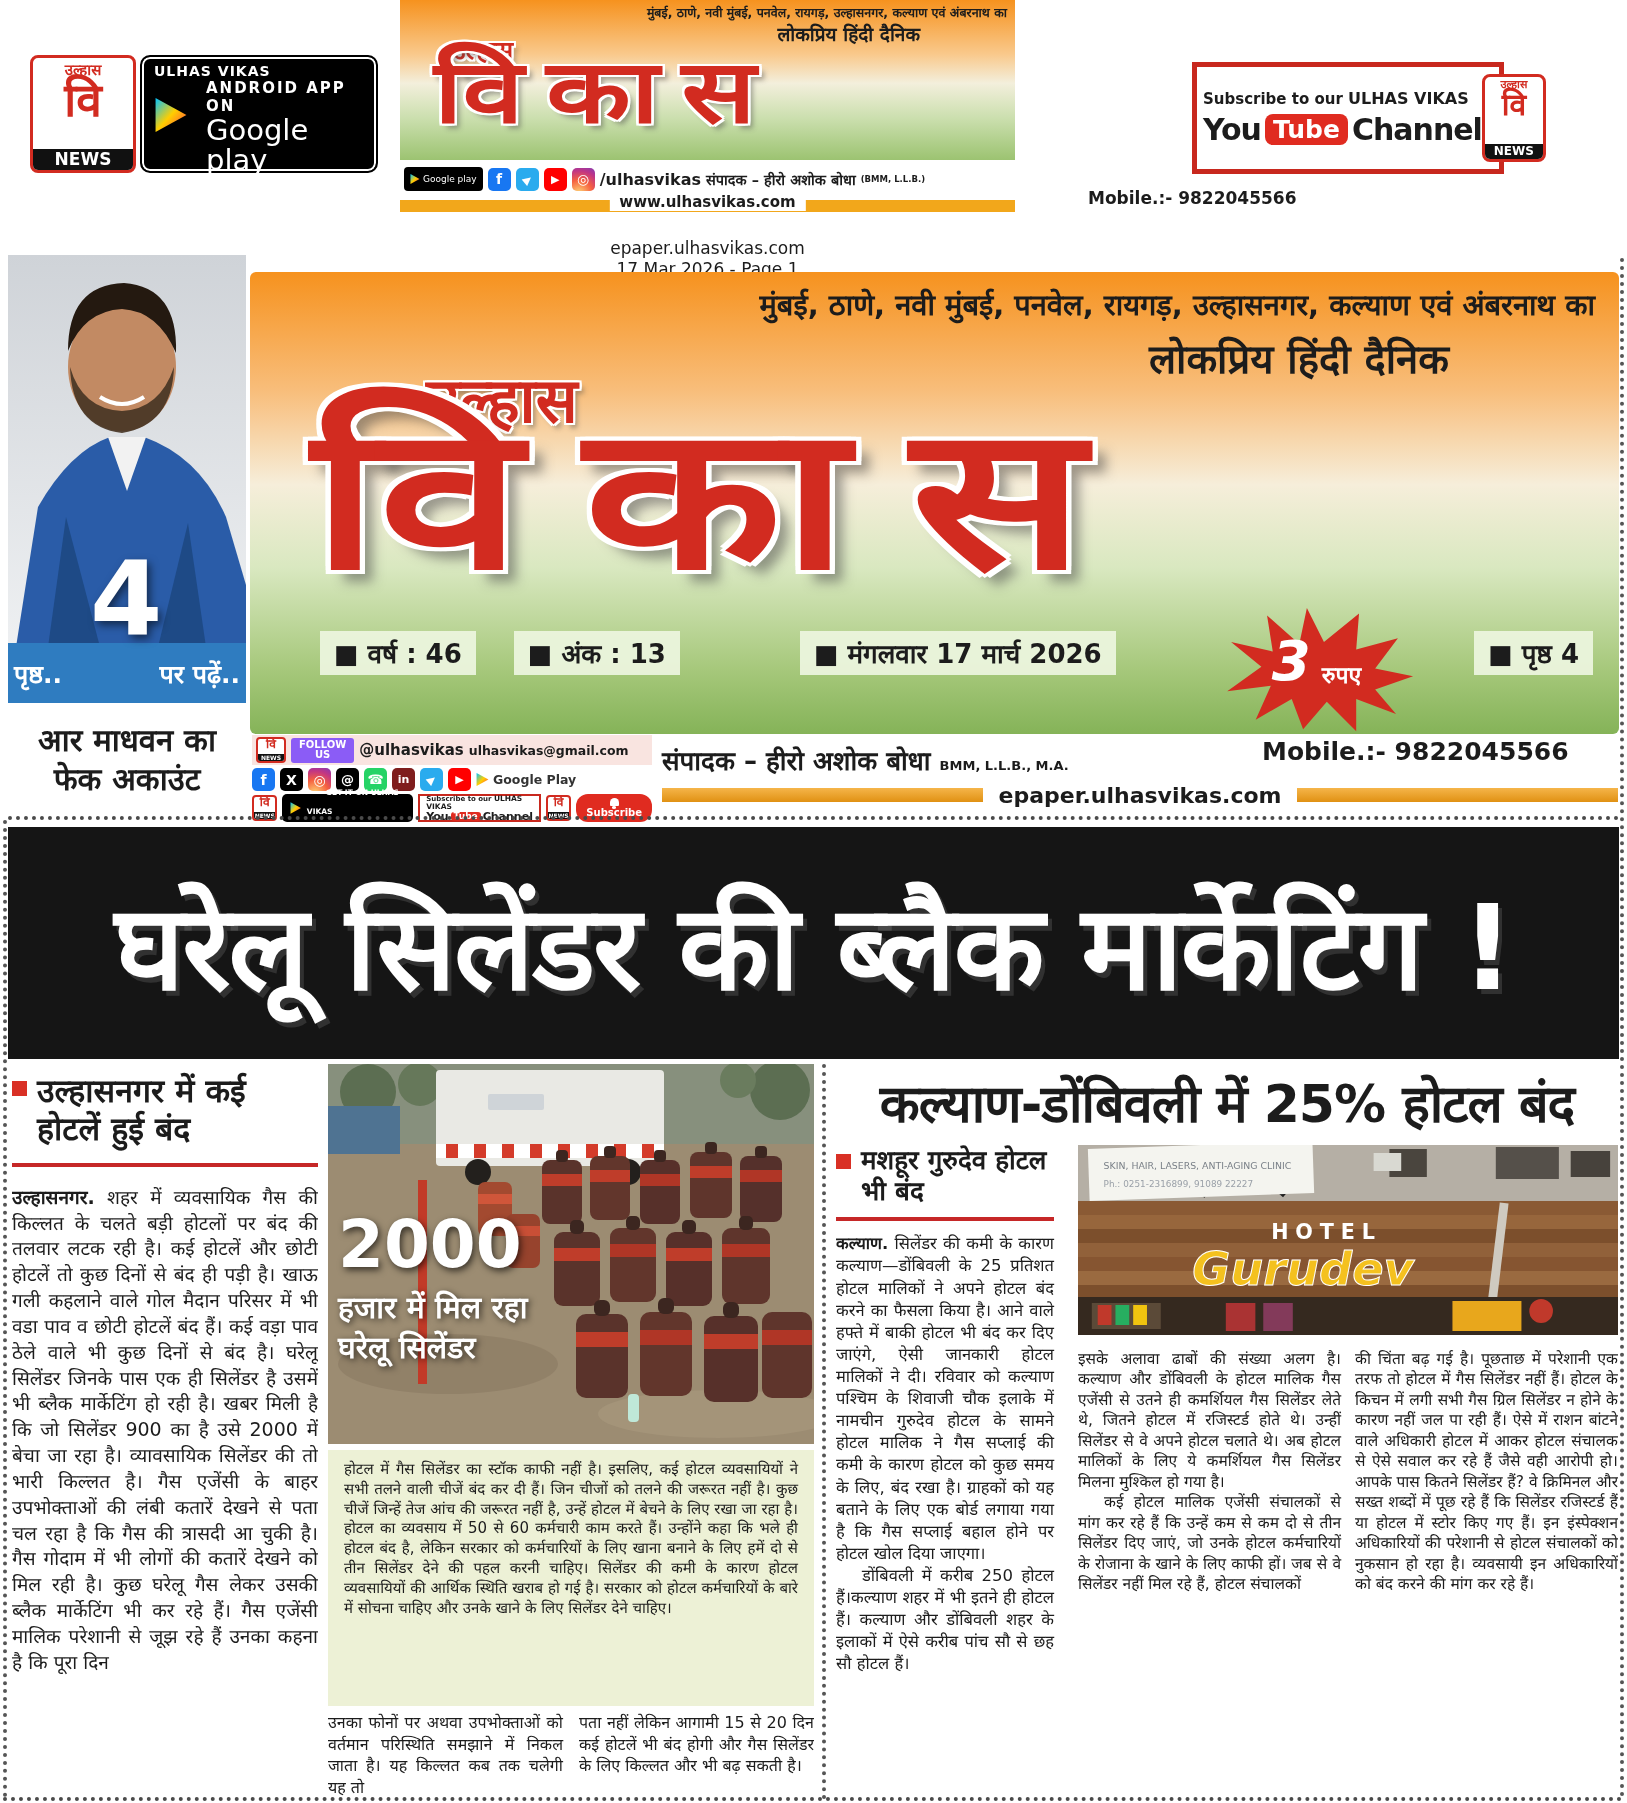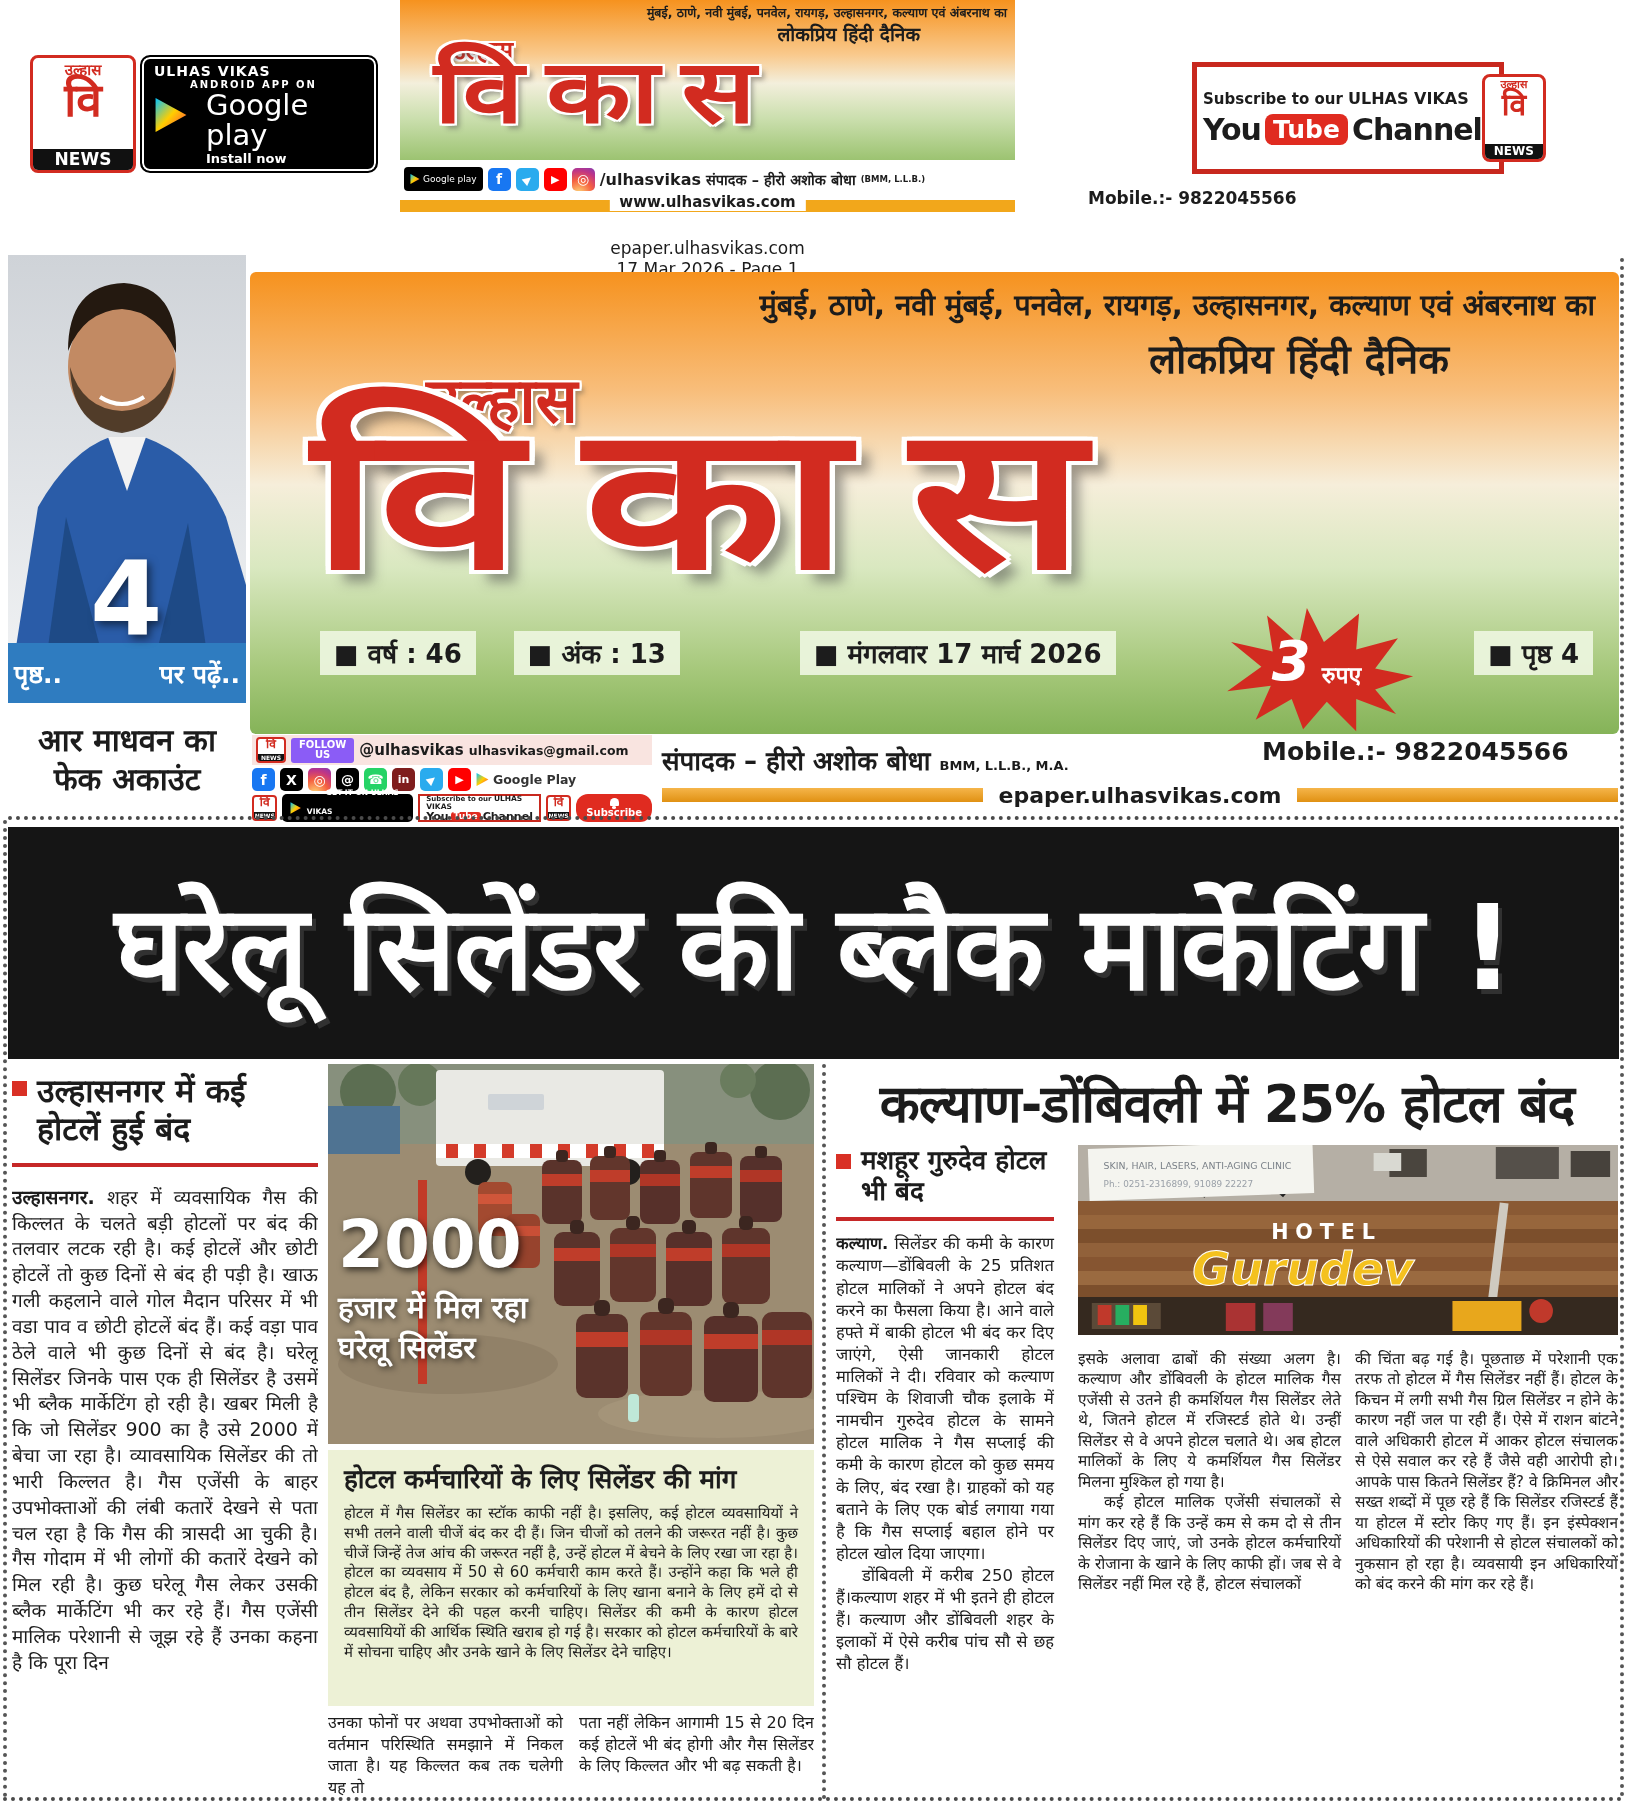--- a/index.html
+++ b/index.html
@@ -24,21 +24,21 @@
 
   
   .tl-badge{left:30px;top:55px;width:348px;height:118px;display:flex;gap:4px;}
   .vi-badge.lg{width:106px;height:118px;padding-top:4px;}
   .vi-badge.lg .vb-top{font-size:15px;}
   .vi-badge.lg .vb-vi{font-size:46px;}
   .vi-badge.lg .vb-news{font-size:17px;}
   .gp-black{flex:1;background:#000;border-radius:10px;border:2px solid #000;box-shadow:inset 0 0 0 2px #fff;
             color:#fff;padding:6px 10px 4px 12px;position:relative;}
   .gp-black .l1{font-weight:bold;font-size:14px;letter-spacing:1px;}
-  .gp-black .l2{font-size:10px;letter-spacing:2px;font-weight:bold;margin-left:36px;}
+  .gp-black .l2{font-size:15px;letter-spacing:2px;font-weight:bold;margin-left:52px;}
   .gp-black .l3{font-size:29px;margin-left:52px;line-height:1.05;}
   .gp-black .l4{font-weight:bold;font-size:13px;margin-left:52px;}
   .gp-black svg{position:absolute;left:12px;top:38px;}
 
   .mini-mast{left:400px;top:0;width:615px;height:234px;}
   .mini-grad{height:160px;background:linear-gradient(180deg,#F6921E 0%,#F9C98C 34%,#F3EFDC 52%,#CBDFAE 74%,#9CC371 100%);
              position:relative;overflow:hidden;}
   .mini-region{font-size:12.5px;font-weight:bold;text-align:right;padding:5px 8px 0 120px;line-height:1.3;}
   .mini-tag{font-size:19px;font-weight:bold;text-align:right;padding-right:95px;}
   .mini-ulhas{position:absolute;left:52px;top:32px;font-size:25px;font-weight:bold;color:#D22B20;}
@@ -469,21 +469,20 @@
           <rect x="434" y="266" width="50" height="15" fill="#b03626"></rect>
       </g>
       <rect x="300" y="330" width="11" height="28" rx="4" fill="#bfe8d8"></rect>
     </svg>
     <div class="cy-big">2000</div>
     <div class="cy-cap1">हजार में मिल रहा</div>
     <div class="cy-cap2">घरेलू सिलेंडर</div>
   </div>
 
   <div class="abs green-box">
-    <h3>होटल कर्मचारियों के लिए सिलेंडर की मांग</h3>
     <div class="gb-body just">होटल में गैस सिलेंडर का स्टॉक काफी नहीं है। इसलिए, कई होटल व्यवसायियों ने सभी तलने वाली चीजें बंद कर दी हैं। जिन चीजों को तलने की जरूरत नहीं है। कुछ चीजें जिन्हें तेज आंच की जरूरत नहीं है, उन्हें होटल में बेचने के लिए रखा जा रहा है। होटल का व्यवसाय में 50 से 60 कर्मचारी काम करते हैं। उन्होंने कहा कि भले ही होटल बंद है, लेकिन सरकार को कर्मचारियों के लिए खाना बनाने के लिए हमें दो से तीन सिलेंडर देने की पहल करनी चाहिए। सिलेंडर की कमी के कारण होटल व्यवसायियों की आर्थिक स्थिति खराब हो गई है। सरकार को होटल कर्मचारियों के बारे में सोचना चाहिए और उनके खाने के लिए सिलेंडर देने चाहिए।</div>
   </div>
 
   <div class="abs cont-row">
     <div class="just">उनका फोनों पर अथवा उपभोक्ताओं को वर्तमान परिस्थिति समझाने में निकल जाता है। यह किल्लत कब तक चलेगी यह तो</div>
     <div class="just">पता नहीं लेकिन आगामी 15 से 20 दिन कई होटलें भी बंद होगी और गैस सिलेंडर के लिए किल्लत और भी बढ़ सकती है।</div>
   </div>
 
   <div class="abs vdot v-mid"></div>
   <div class="abs vdot v-right-edge"></div>

